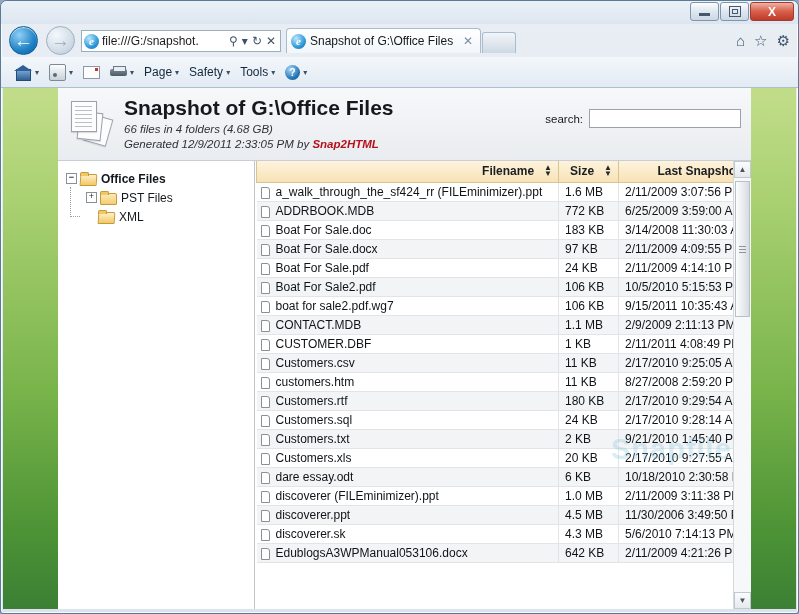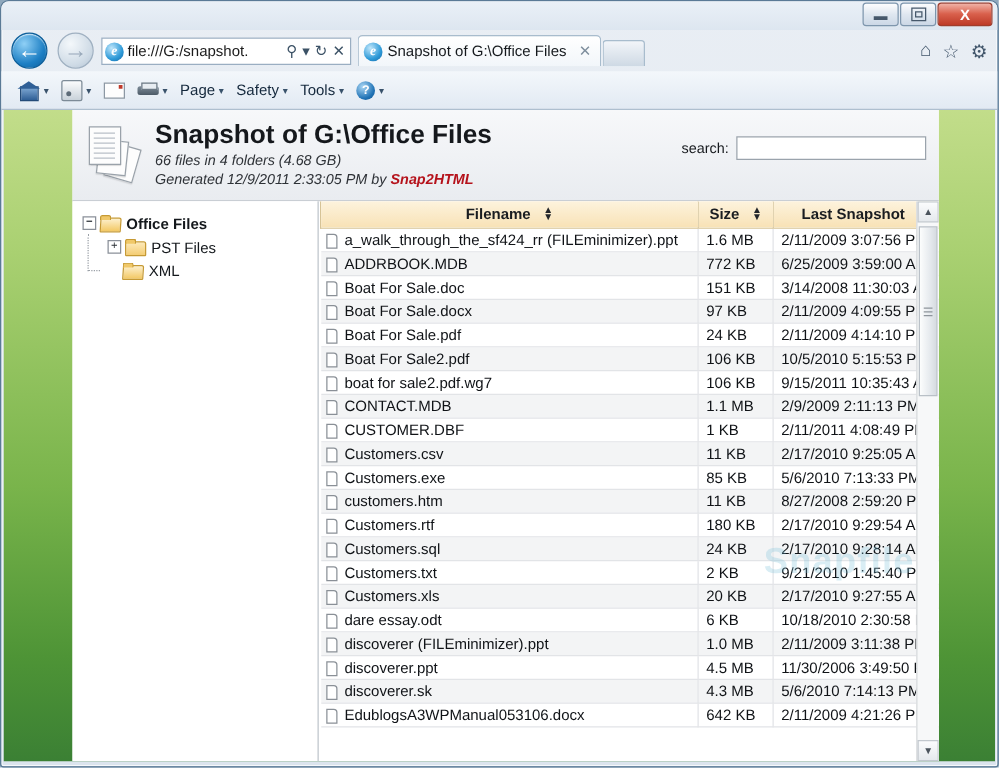--- a/index.html
+++ b/index.html
@@ -222,21 +222,21 @@
   thead th{
     background:linear-gradient(#fdf3dd,#f8e2b6);
     border:1px solid #d6c396;border-top:none;
     font-size:12px;font-weight:bold;color:#1a1d21;
     height:21px;padding:0 6px;box-sizing:border-box;
     position:relative;
   }
   th.c-name{width:302px;}
   th.c-size{width:60px;}
   th.c-date{width:146px;}
-  .thinner{display:flex;align-items:center;justify-content:center;gap:10px;}
+  .thinner{display:flex;align-items:center;justify-content:flex-end;gap:10px;}
   .sortarrows{font-size:8px;line-height:6px;color:#23262a;display:flex;flex-direction:column;}
   tbody td{
     font-size:12px;color:#101317;height:19px;padding:0 6px;
     border-bottom:1px solid #e2e4e7;border-right:1px solid #e2e4e7;
     box-sizing:border-box;white-space:nowrap;overflow:hidden;
   }
   tbody tr:nth-child(even){background:#f3f4f5;}
   tbody tr:nth-child(odd){background:#ffffff;}
   td.name{padding-left:4px;}
   .fileico{
@@ -449,21 +449,21 @@
                   <td>1.6 MB</td>
                   <td>2/11/2009 3:07:56 PM</td>
                 </tr>
                 <tr>
                   <td class="name"><span class="fileico"></span><span>ADDRBOOK.MDB</span></td>
                   <td>772 KB</td>
                   <td>6/25/2009 3:59:00 AM</td>
                 </tr>
                 <tr>
                   <td class="name"><span class="fileico"></span><span>Boat For Sale.doc</span></td>
-                  <td>151 KB</td>
+                  <td>183 KB</td>
                   <td>3/14/2008 11:30:03 AM</td>
                 </tr>
                 <tr>
                   <td class="name"><span class="fileico"></span><span>Boat For Sale.docx</span></td>
                   <td>97 KB</td>
                   <td>2/11/2009 4:09:55 PM</td>
                 </tr>
                 <tr>
                   <td class="name"><span class="fileico"></span><span>Boat For Sale.pdf</span></td>
                   <td>24 KB</td>
@@ -486,25 +486,20 @@
                 </tr>
                 <tr>
                   <td class="name"><span class="fileico"></span><span>CUSTOMER.DBF</span></td>
                   <td>1 KB</td>
                   <td>2/11/2011 4:08:49 PM</td>
                 </tr>
                 <tr>
                   <td class="name"><span class="fileico"></span><span>Customers.csv</span></td>
                   <td>11 KB</td>
                   <td>2/17/2010 9:25:05 AM</td>
-                </tr>
-                <tr>
-                  <td class="name"><span class="fileico"></span><span>Customers.exe</span></td>
-                  <td>85 KB</td>
-                  <td>5/6/2010 7:13:33 PM</td>
                 </tr>
                 <tr>
                   <td class="name"><span class="fileico"></span><span>customers.htm</span></td>
                   <td>11 KB</td>
                   <td>8/27/2008 2:59:20 PM</td>
                 </tr>
                 <tr>
                   <td class="name"><span class="fileico"></span><span>Customers.rtf</span></td>
                   <td>180 KB</td>
                   <td>2/17/2010 9:29:54 AM</td>

